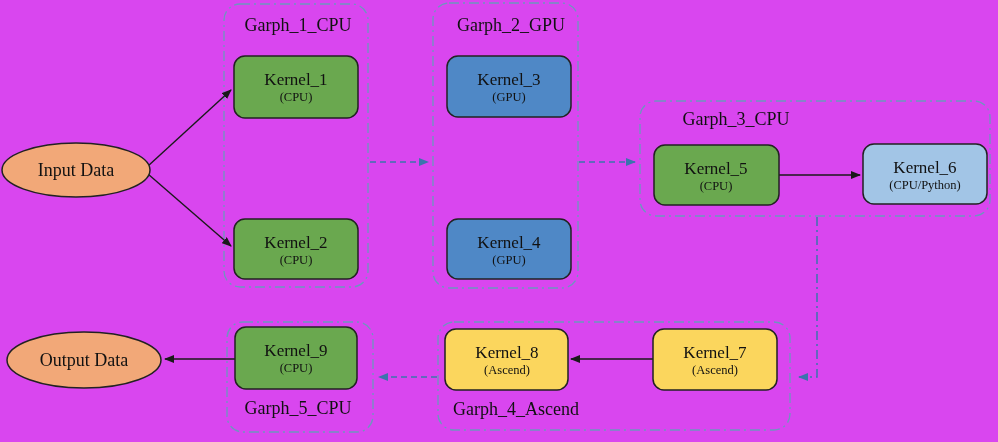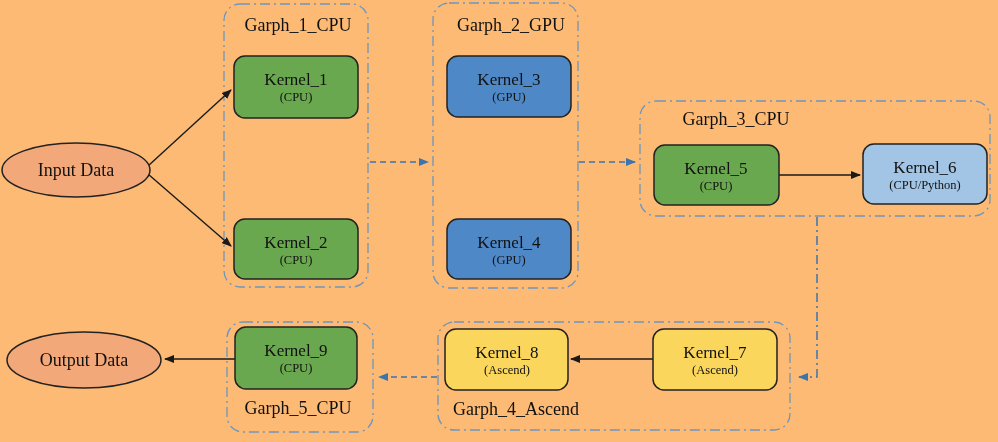--- a/index.html
+++ b/index.html
@@ -1,19 +1,19 @@
 <!DOCTYPE html>
 <html><head>
 <meta charset="utf-8">
 <style>
   html,body{margin:0;padding:0;background:#ffffff;}
   .stage{
     position:relative;
     width:998px;height:442px;
-    background:#fdba74;
+    background:#d946ef;
     font-family:"Liberation Serif", serif;
     overflow:hidden;
   }
   svg{display:block;}
   text{fill:#111111;}
   .group-title{font-size:18px;}
   .kernel-name{font-size:17px;}
   .kernel-device{font-size:12.5px;}
   .data-label{font-size:18px;}
   .group-box{

